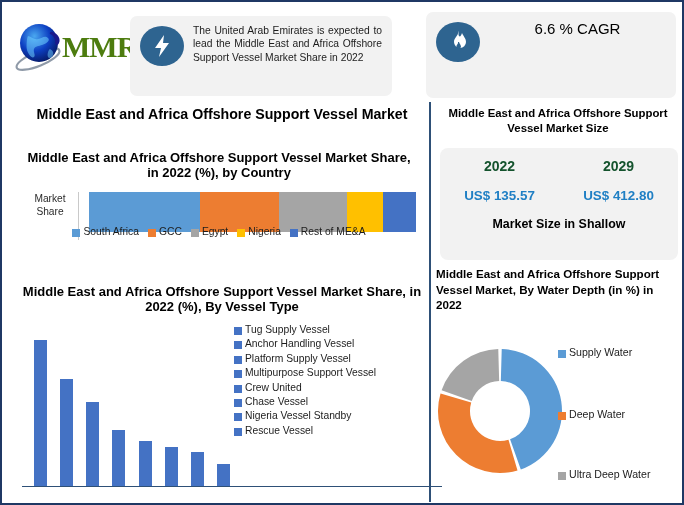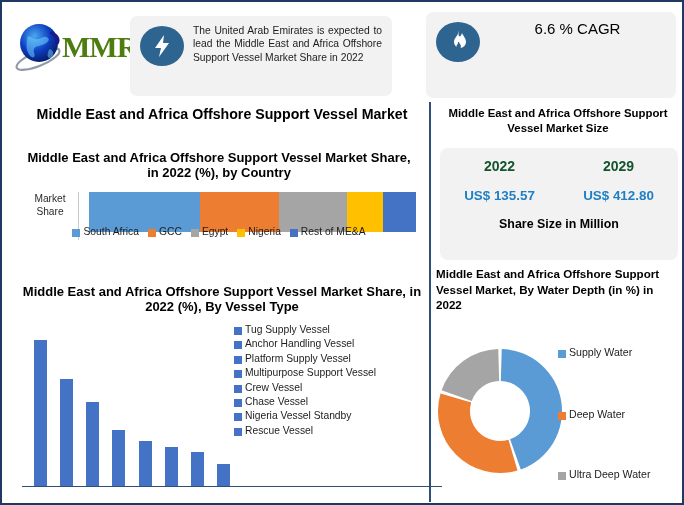--- a/index.html
+++ b/index.html
@@ -415,21 +415,21 @@
           <div class="legend-item">
             <span class="legend-swatch" style="background: rgb(68, 114, 196);"></span>
             <span>Platform Supply Vessel</span>
           </div>
           <div class="legend-item">
             <span class="legend-swatch" style="background: rgb(68, 114, 196);"></span>
             <span>Multipurpose Support Vessel</span>
           </div>
           <div class="legend-item">
             <span class="legend-swatch" style="background: rgb(68, 114, 196);"></span>
-            <span>Crew Vessel</span>
+            <span>Crew United</span>
           </div>
           <div class="legend-item">
             <span class="legend-swatch" style="background: rgb(68, 114, 196);"></span>
             <span>Chase Vessel</span>
           </div>
           <div class="legend-item">
             <span class="legend-swatch" style="background: rgb(68, 114, 196);"></span>
             <span>Nigeria Vessel Standby</span>
           </div>
           <div class="legend-item">
@@ -446,21 +446,21 @@
 
   <div class="msize-card">
     <div class="msize-years">
       <div class="msize-year">2022</div>
       <div class="msize-year">2029</div>
     </div>
     <div class="msize-values">
       <div class="msize-value">US$ 135.57</div>
       <div class="msize-value">US$ 412.80</div>
     </div>
-    <div class="msize-foot">Share Size in Million</div>
+    <div class="msize-foot">Market Size in Shallow</div>
   </div>
 
   <div class="donut-title">Middle East and Africa Offshore Support Vessel Market, By Water Depth (in %) in 2022</div>
 
   <div class="donut-wrap">
     <svg id="donut-svg" width="132" height="152" viewBox="0 0 132 152">
         <path d="M67.73114160086126 14.02417286749803 A62 62 0 0 1 86.7979973245158 134.4075620728124 L76.06354709250765 104.2617235836189 A30 30 0 0 0 66.83764916170706 46.011696548789374 Z" fill="#5b9bd5"></path>
         <path d="M83.50517032425836 135.47746642148354 A62 62 0 0 1 6.5225335785164305 58.49482967574167 L37.22058076379827 67.5297562947137 A30 30 0 0 0 74.4702437052863 104.77941923620172 Z" fill="#ed7d31"></path>
         <path d="M7.592437927187589 55.20200267548422 A62 62 0 0 1 64.26885839913872 14.02417286749803 L65.16235083829292 46.011696548789374 A30 30 0 0 0 37.7382764163811 65.93645290749237 Z" fill="#a5a5a5"></path>
       </svg>

